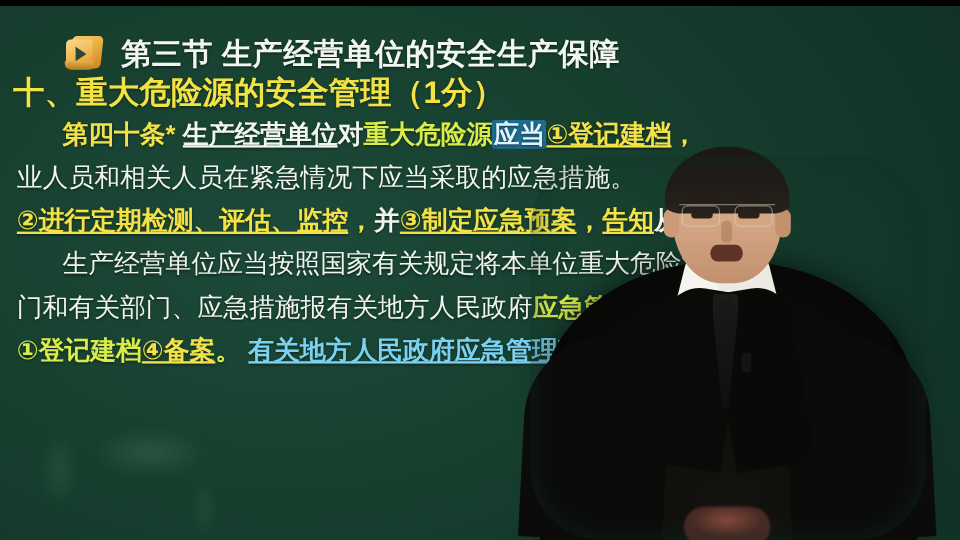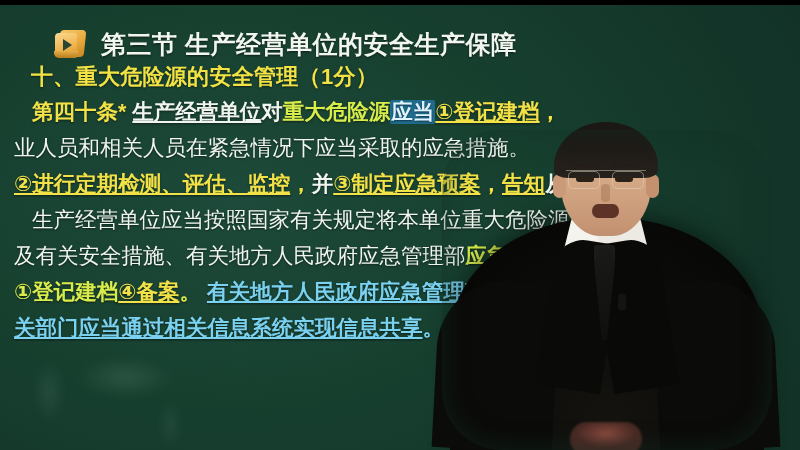--- a/index.html
+++ b/index.html
@@ -63,24 +63,24 @@
   
   .content{
     position:absolute;left:0;top:60px;width:800px;z-index:15;
   }
   .line{
     font-size:21.5px;line-height:36px;white-space:nowrap;
     padding-left:14px;color:#eef3ee;
     text-shadow:0 1px 2px rgba(0,0,0,.5);
   }
   .subhead{
-    font-weight:bold;color:#f2e244;font-size:22px;line-height:34px;padding-left:31px;
+    font-weight:bold;color:#f2e244;font-size:26px;line-height:34px;padding-left:11px;
     letter-spacing:.3px;
   }
-  .indent{padding-left:32px;}
+  .indent{padding-left:52px;}
   .b{font-weight:bold;}
   .u{text-decoration:underline;text-underline-offset:2px;}
   .white{color:#f0f5ef;}
   .yellow{color:#f3e247;}
   .ylgreen{color:#d8ec4a;}
   .blue{color:#7ad1f0;}
   .hl-blue{background:#1f6c8e;color:#dff4ff;padding:0 1px;border-radius:2px;}
   .thin{font-weight:normal;}
 
   
@@ -199,30 +199,27 @@
 
     <div class="line">
       <span class="b yellow u">②进行定期检测、评估、监控</span><span class="b yellow">，</span><span class="b white">并</span><span class="b yellow u">③制定应急预案</span><span class="b yellow">，</span><span class="b yellow u">告知</span><span class="b white">从</span>
     </div>
 
     <div class="line indent">
       <span class="thin white">生产经营单位应当按照国家有关规定将本单位重大危险源</span>
     </div>
 
     <div class="line">
-      <span class="thin white">及有关安全措施、有关地方人民政府应急管理部</span><span class="b ylgreen">应急管理部</span>
+      <span class="thin white">门和有关部门、应急措施报有关地方人民政府</span><span class="b ylgreen">应急管理部</span>
     </div>
 
     <div class="line">
       <span class="b ylgreen">①登记建档</span><span class="b yellow u">④备案</span><span class="b ylgreen">。</span><span>  </span><span class="b blue u">有关地方人民政府应急管理部</span>
     </div>
 
-    <div class="line">
-      <span class="b blue u">关部门应当通过相关信息系统实现信息共享</span><span class="b blue">。</span>
-    </div>
 
   </div>
 
   <div class="presenter">
     <div class="p-body"></div>
     <div class="p-shoulderL"></div>
     <div class="p-shoulderR"></div>
     <div class="p-neck"></div>
     <div class="p-collarL"></div>
     <div class="p-collarR"></div>

